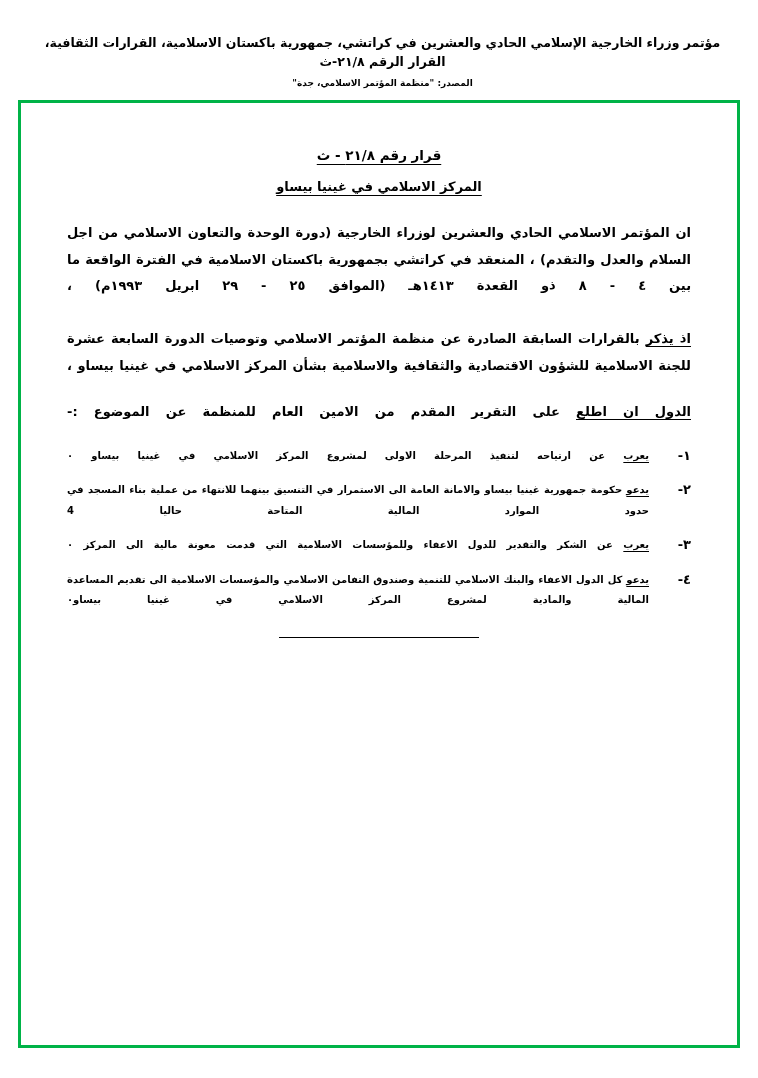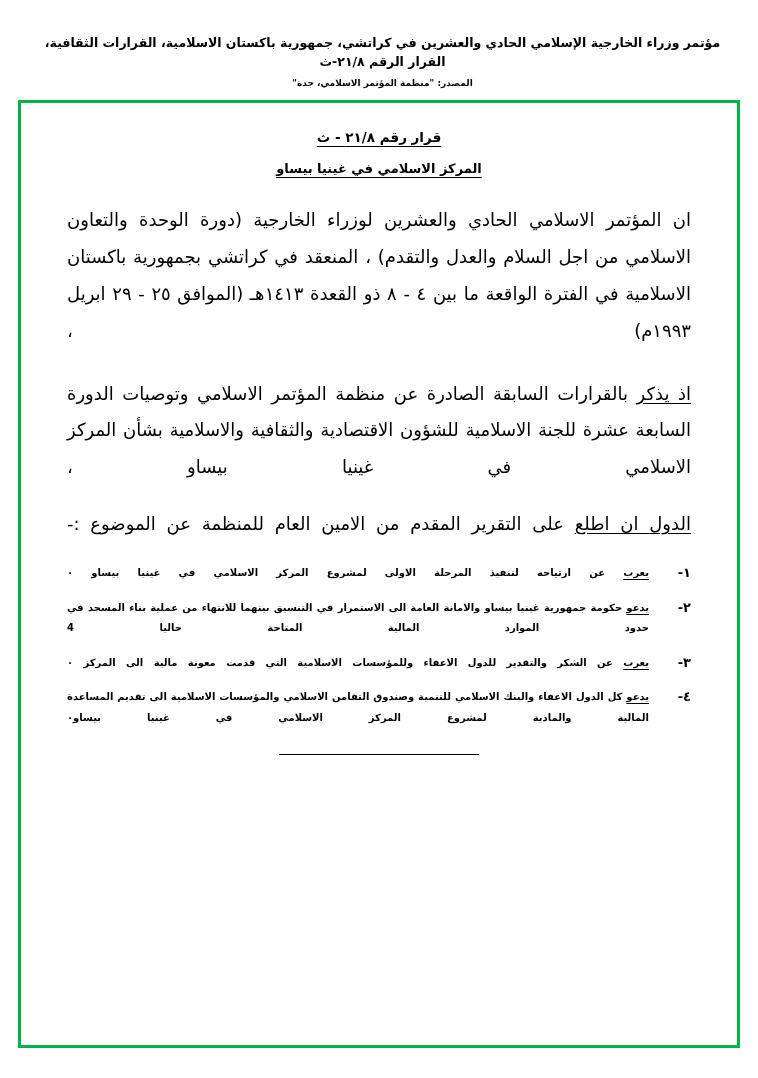--- a/index.html
+++ b/index.html
@@ -45,21 +45,21 @@
     position: absolute;
     top: 100px;
     left: 18px;
     right: 18px;
     bottom: 30px;
     border: 3px solid #00b347;
     box-sizing: border-box;
     background: #fff;
   }
   .doc {
-    padding: 12px 46px 20px 46px;
+    padding: 30px 46px 20px 46px;
     direction: rtl;
   }
   .doc-title {
     text-align: center;
     font-size: 13.5px;
     font-weight: bold;
     letter-spacing: 2.2px;
     text-decoration: underline;
     text-underline-offset: 4px;
     margin-top: 14px;
@@ -68,26 +68,26 @@
     text-align: center;
     font-size: 13px;
     font-weight: bold;
     letter-spacing: 2.2px;
     text-decoration: underline;
     text-underline-offset: 4px;
     margin-top: 16px;
   }
   .para {
     margin-top: 26px;
-    font-size: 18px;
+    font-size: 13px;
     line-height: 2.05;
     letter-spacing: 1.6px;
     text-align: justify;
     text-align-last: justify;
-    font-weight: normal;
+    font-weight: bold;
   }
   .para.tight {
     margin-top: 20px;
   }
   .para .ul {
     text-decoration: underline;
     text-underline-offset: 3px;
   }
   .list {
     margin-top: 20px;

